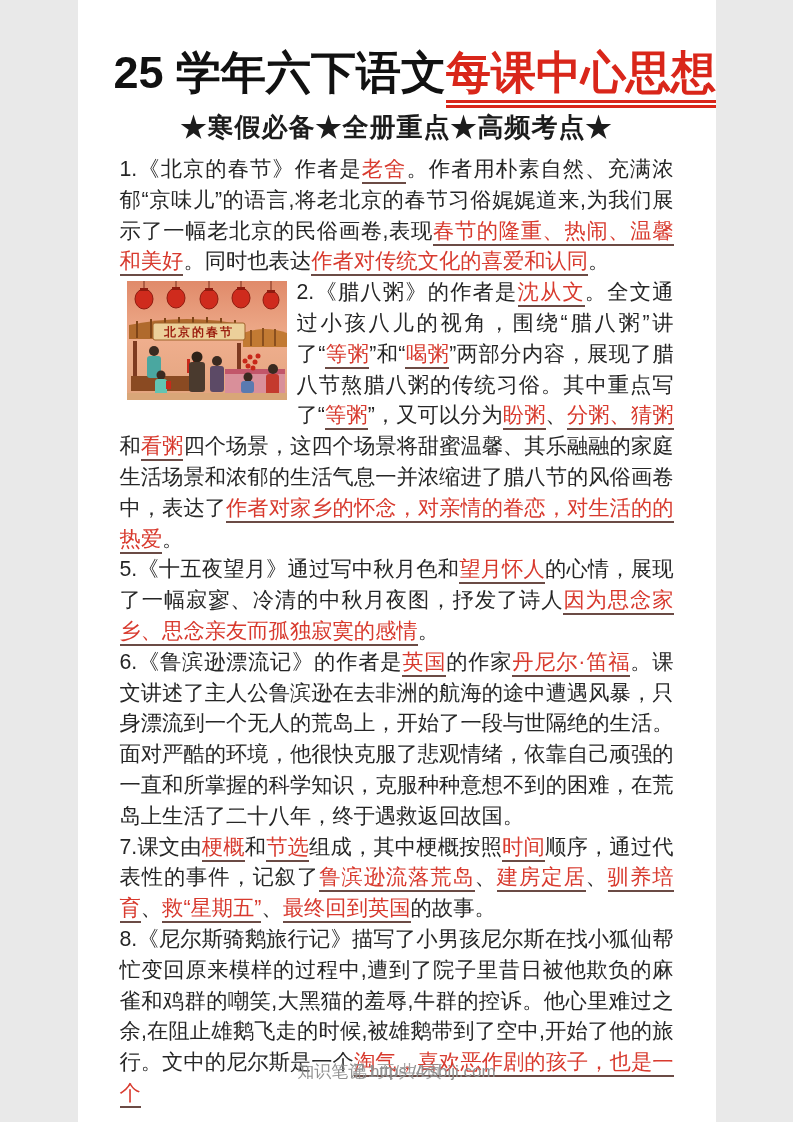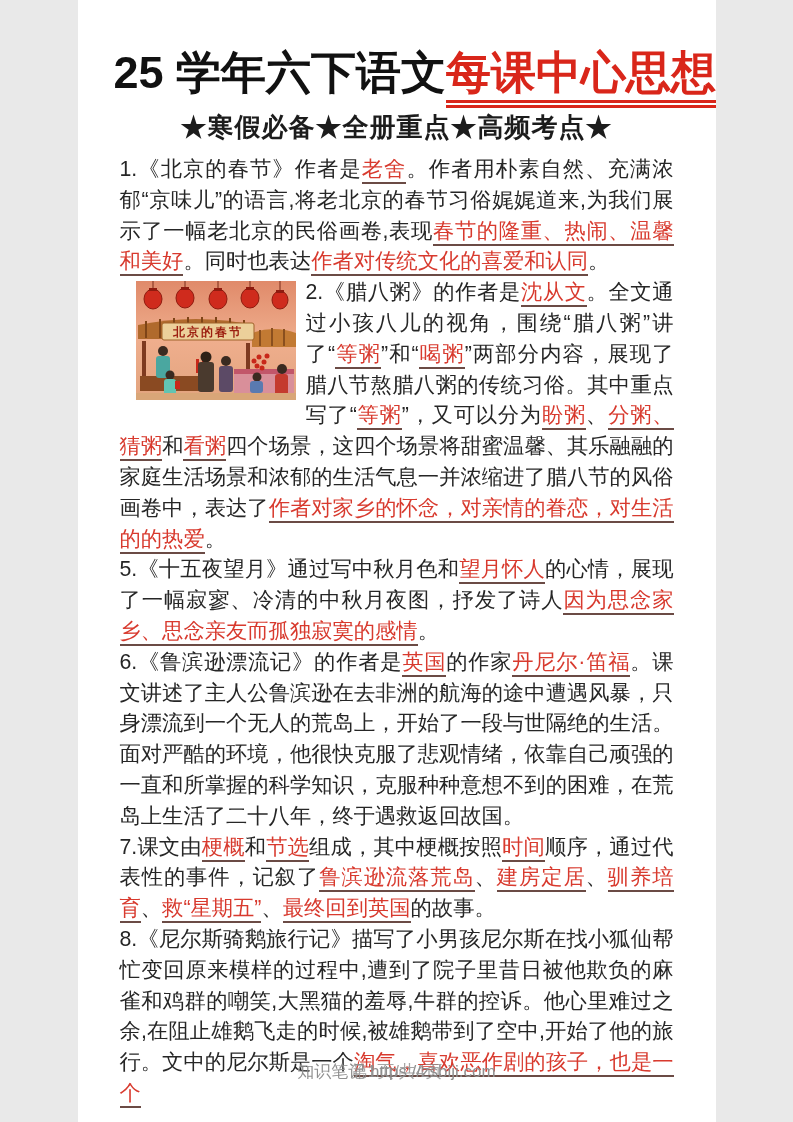--- a/index.html
+++ b/index.html
@@ -50,21 +50,21 @@
     text-align:justify;
     text-justify:inter-ideograph;
   }
   .doc-body p{margin:0;padding:0;}
   .red{color:var(--red);}
   .u{border-bottom:2px solid var(--ul);padding-bottom:1px;}
   .red.u{border-bottom-color:#6b4b45;}
   .imgwrap{
     float:left;
     width:160px;height:119px;
-    margin:4px 10px 2px 16px;
+    margin:4px 10px 2px 7px;
   }
   .imgwrap svg{display:block;width:100%;height:100%;}
   .footer{
     position:absolute;
     left:0;right:0;
     top:1060px;
     height:24px;
     font-size:17px;
     color:var(--footer);
     padding-left:16px;

